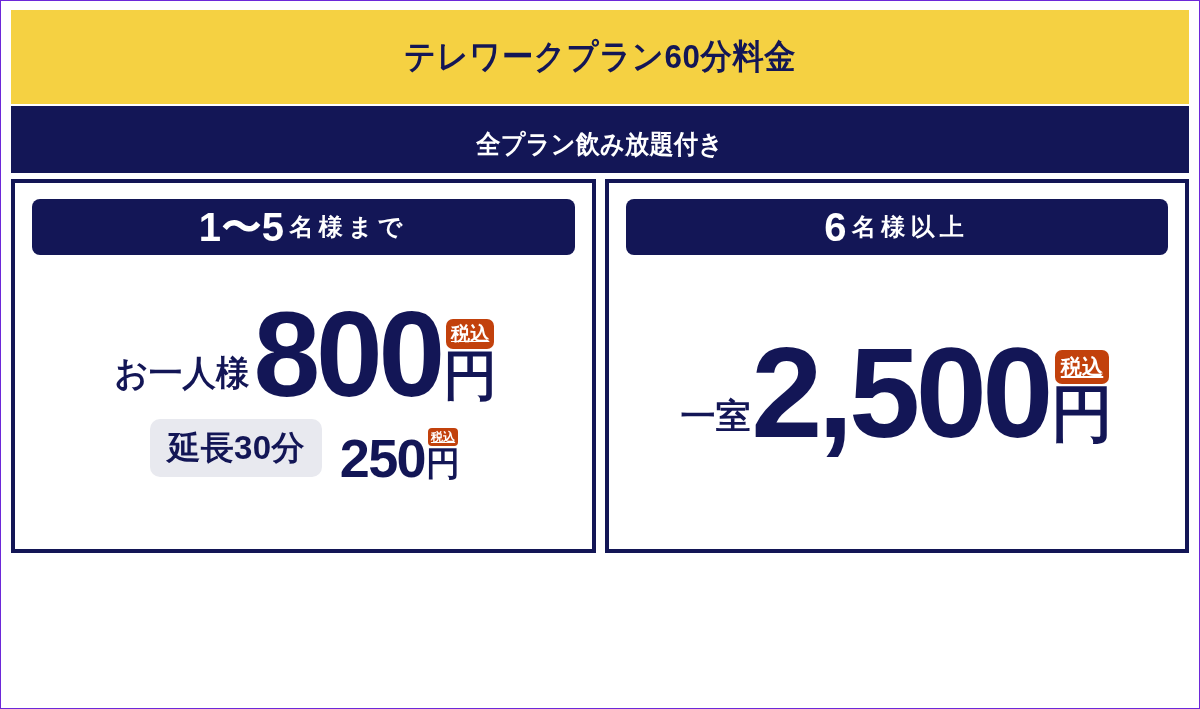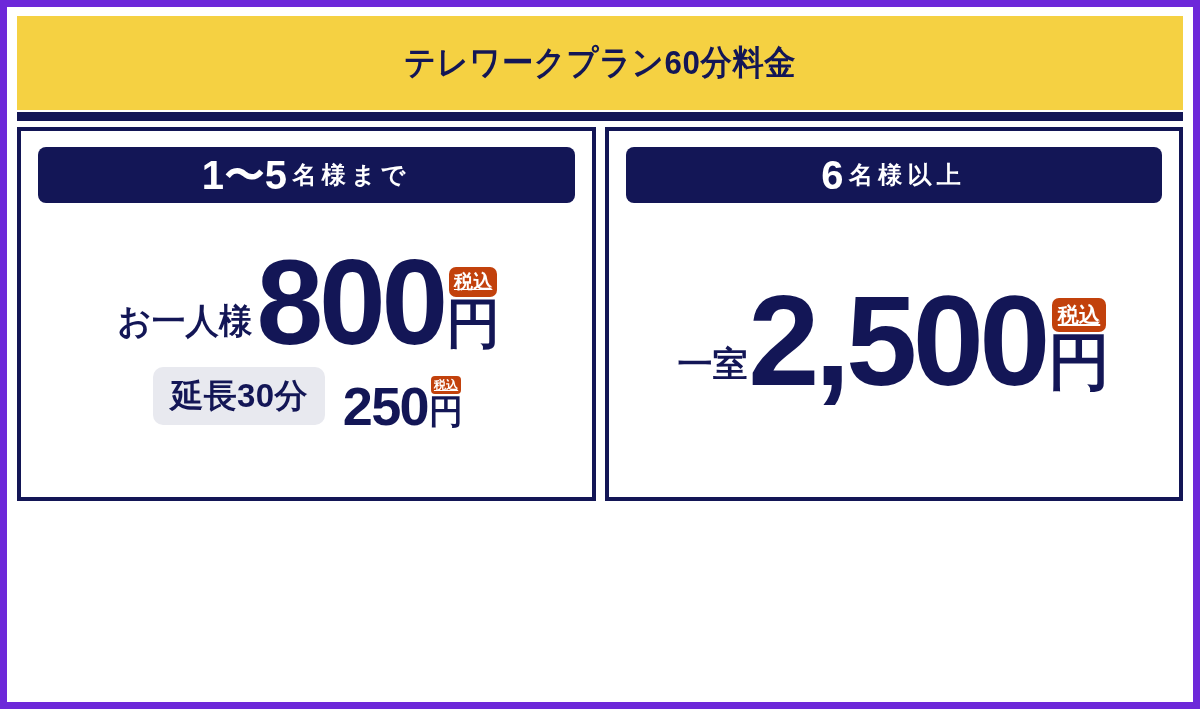--- a/index.html
+++ b/index.html
@@ -15,21 +15,21 @@
     -webkit-font-smoothing: antialiased;
   }
 
   .page {
     position: relative;
     width: 1200px;
     height: 709px;
     box-sizing: border-box;
     background: #ffffff;
     padding: 9px 10px 12px 10px;
-    border: 7px solid #6d28d9;
+    border: 1px solid #6d28d9;
   }
 
   
   .title-banner {
     background: #F5D142;
     height: 94px;
     display: flex;
     align-items: center;
     justify-content: center;
   }
@@ -233,20 +233,23 @@
 <body>
 
 <div class="page">
 
   <div class="title-banner">
     <span class="title-text">テレワークプラン60分料金</span>
   </div>
   <div class="title-underbar"></div>
 
 
+  <div class="navy-band">
+    <span class="band-text">全プラン飲み放題付き</span>
+  </div>
 
   <div class="cards">
 
     <div class="card">
       <div class="card-head">
         <span class="head-big">1〜5</span>
         <span class="head-small">名様まで</span>
       </div>
 
       <div class="price-row left-main">

